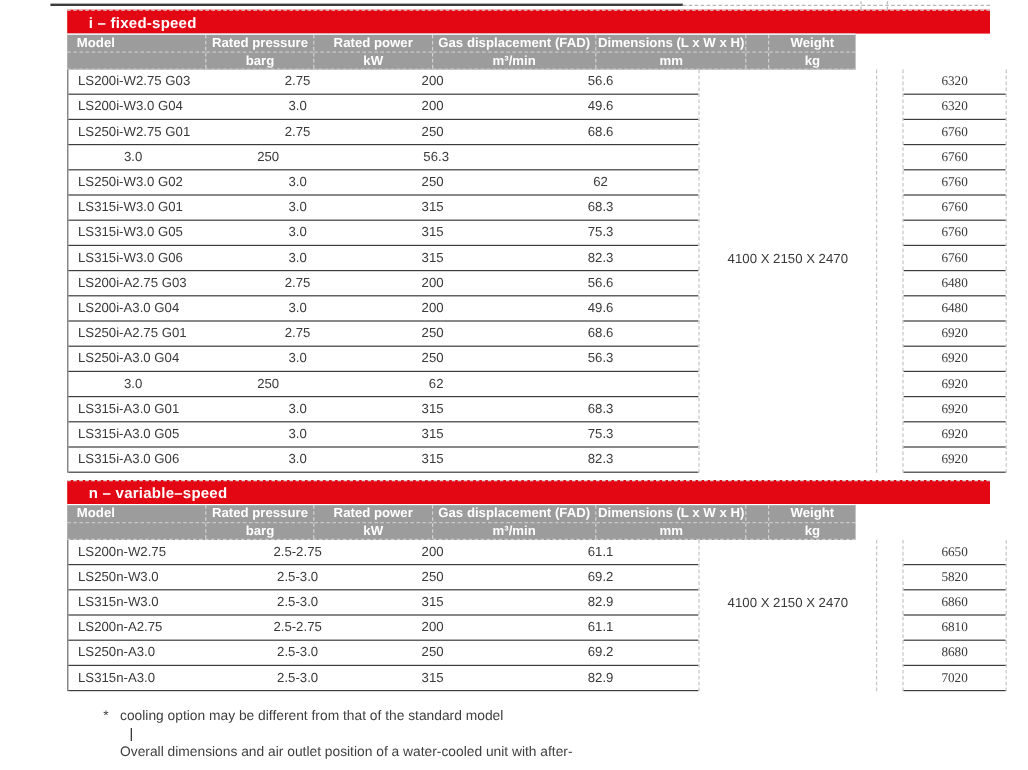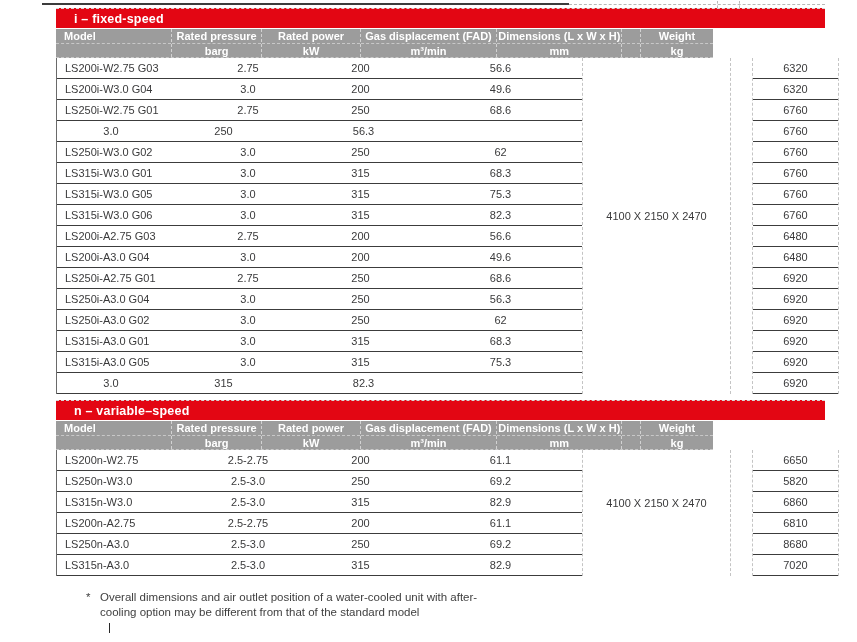--- a/index.html
+++ b/index.html
@@ -50,21 +50,21 @@
   .col-left .row{display:flex;height:21px;border-bottom:1px solid #3c3c3c;}
   .cell{display:flex;align-items:center;justify-content:center;font-size:11px;
         color:var(--txt);white-space:nowrap;}
   .cell.model{justify-content:flex-start;padding-left:8px;width:137px;}
   .dims-cell{width:149px;border-left:1px dashed #c4c4c4;border-right:1px dashed #c4c4c4;
              display:flex;align-items:center;justify-content:center;font-size:11px;
              color:var(--txt);padding-bottom:20px;}
   .gap-col{width:22px;border-right:1px dashed #c4c4c4;}
   .col-weight{width:86px;border-right:1px dashed #c4c4c4;}
   .col-weight .row{display:flex;height:21px;border-bottom:1px solid #3c3c3c;}
-  .col-weight .cell{width:100%;}
+  .col-weight .cell{width:100%;font-family:Liberation Serif, serif;}
 
   .footnote{display:flex;margin:14px 0 0 44px;font-size:11.5px;color:#3f3f3f;line-height:1.32;}
   .fn-marker{width:14px;}
   .fn-lines span{display:block;}
   .caret{display:inline-block;margin-left:8px;font-weight:400;color:#111;}
 </style>
 </head>
 <body>
 
 <div class="table-wrap">
@@ -192,41 +192,41 @@
           </div>
 
           <div class="row">
             <div class="cell model">LS250i-A3.0 G04</div>
             <div class="cell w-pressure">3.0</div>
             <div class="cell w-power">250</div>
             <div class="cell w-fad">56.3</div>
           </div>
 
           <div class="row">
-            <div class="cell model">LS250i-A3.0 G02</div>
             <div class="cell w-pressure">3.0</div>
             <div class="cell w-power">250</div>
             <div class="cell w-fad">62</div>
           </div>
 
           <div class="row">
             <div class="cell model">LS315i-A3.0 G01</div>
             <div class="cell w-pressure">3.0</div>
             <div class="cell w-power">315</div>
             <div class="cell w-fad">68.3</div>
           </div>
 
           <div class="row">
             <div class="cell model">LS315i-A3.0 G05</div>
             <div class="cell w-pressure">3.0</div>
             <div class="cell w-power">315</div>
             <div class="cell w-fad">75.3</div>
           </div>
 
           <div class="row">
+            <div class="cell model">LS315i-A3.0 G06</div>
             <div class="cell w-pressure">3.0</div>
             <div class="cell w-power">315</div>
             <div class="cell w-fad">82.3</div>
           </div>
         </div>
       <div class="dims-cell">4100 X 2150 X 2470</div>
       <div class="gap-col"></div>
       <div class="col-weight">
 
           <div class="row">
@@ -404,21 +404,21 @@
           <div class="row">
             <div class="cell">7020</div>
           </div>
         </div>
     </div>
   </section>
 
   <div class="footnote">
     <div class="fn-marker">*</div>
     <div class="fn-lines">
-      <span>Overall dimensions and air outlet position of a water-cooled unit with after-</span>
       <span>
           <span>cooling option may be different from that of the standard model</span>
           <span class="caret">|</span>
         </span>
+      <span>Overall dimensions and air outlet position of a water-cooled unit with after-</span>
     </div>
   </div>
 
 </div>
 
 </body></html>

